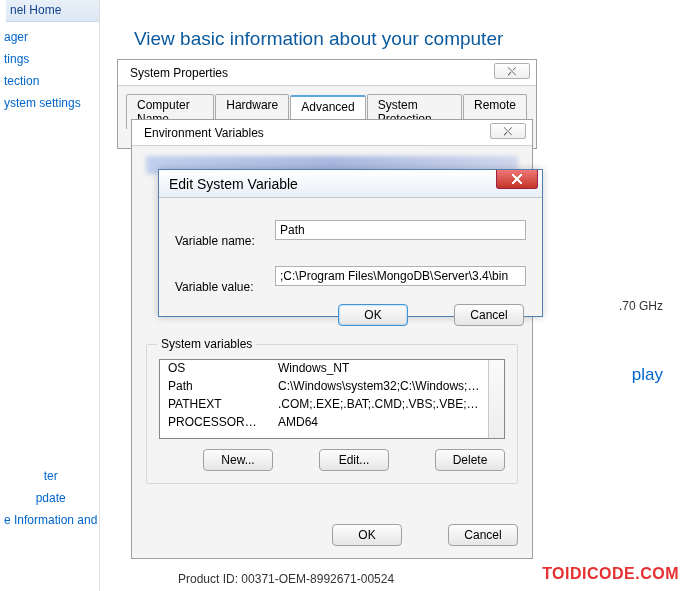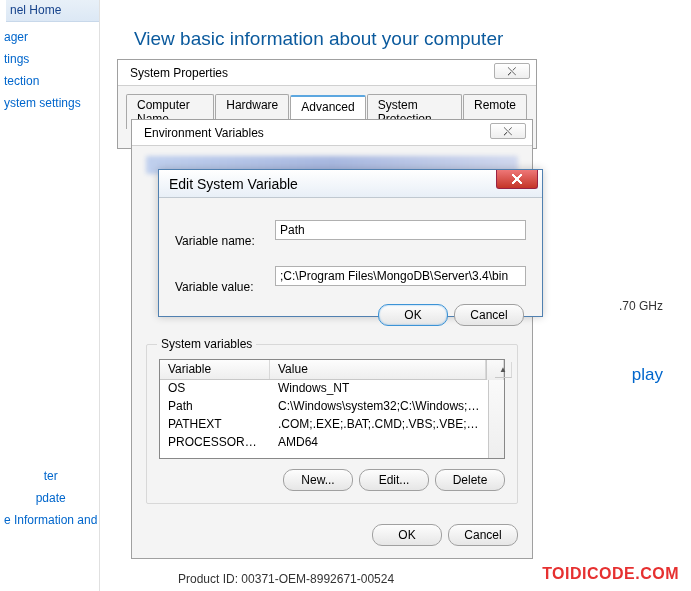--- a/index.html
+++ b/index.html
@@ -39,21 +39,21 @@
 .sys-table-head div { padding: 2px 8px; border-right: 1px solid #d8d8d8; }
 .sys-col-var { width: 110px; }
 .sys-col-val { flex: 1; }
 .sys-scroll { width: 16px; background: linear-gradient(#fafafa,#eee); border-left: 1px solid #c8c8c8; position: relative; }
 .sys-scroll-up { width: 100%; height: 16px; border-bottom: 1px solid #c8c8c8; display: flex; align-items: center; justify-content: center; font-size: 8px; color: #555; }
 .sys-table-body { height: 78px; overflow: hidden; position: relative; display: flex; }
 .sys-rows { flex: 1; white-space: nowrap; overflow: hidden; }
 .sys-row { display: flex; height: 18px; padding: 1px 0; }
 .sys-row div { padding: 0 8px; overflow: hidden; text-overflow: ellipsis; }
 .btn-row { display: flex; justify-content: flex-end; gap: 6px; }
-.win-btn { min-width: 70px; height: 22px; border: 1px solid #a0a0a0; border-radius: 10px; background: linear-gradient(#fdfdfd,#e6e6e6); font-size: 12px; cursor: pointer; padding: 0 10px; }
+.win-btn { min-width: 70px; height: 22px; border: 1px solid #a0a0a0; border-radius: 4px; background: linear-gradient(#fdfdfd,#e6e6e6); font-size: 12px; cursor: pointer; padding: 0 10px; margin-left: 40px; }
 .win-btn.primary { border: 1px solid #3c93d6; box-shadow: 0 0 2px #6cb0e8 inset; }
 .dlg-bottom { position: absolute; bottom: 12px; right: 14px; display: flex; gap: 6px; }
 
 
 .editvar { position: absolute; left: 158px; top: 169px; width: 385px; height: 148px; background: #f4f4f4; border: 1px solid #5080b0; box-shadow: 0 0 8px rgba(0,0,0,0.2); }
 .editvar-title { height: 28px; background: linear-gradient(#fff, #e8eff7); border-bottom: 1px solid #c0c8d0; display: flex; align-items: center; padding-left: 10px; font-size: 14px; position: relative; }
 .close-red { position: absolute; right: 4px; top: 0; width: 42px; height: 19px; background: linear-gradient(#e77,#c43428); border: 1px solid #924; border-top: none; border-radius: 0 0 3px 3px; display: flex; align-items: center; justify-content: center; }
 .close-red::before { content: ""; width: 10px; height: 10px; background: linear-gradient(45deg, transparent 43%, #fff 43%, #fff 57%, transparent 57%), linear-gradient(-45deg, transparent 43%, #fff 43%, #fff 57%, transparent 57%); }
 .editvar-body { padding: 14px 16px; }
 .form-row { display: flex; align-items: center; margin-bottom: 10px; }
@@ -109,27 +109,20 @@
     <div class="sysprops-close">⤬</div>
   </div>
   <div class="env-body">
     <div class="blur-strip"></div>
 
     <div style="height:160px"></div>
 
     <div class="fieldset">
       <div class="fieldset-legend">System variables</div>
       <div class="sys-table">
-        <div class="sys-table-head">
-          <div class="sys-col-var">Variable</div>
-          <div class="sys-col-val">Value</div>
-          <div class="sys-scroll" style="height:20px">
-              <div class="sys-scroll-up">▲</div>
-            </div>
-        </div>
         <div class="sys-table-body">
           <div class="sys-rows">
             <div class="sys-row">
                 <div class="sys-col-var">OS</div>
                 <div class="sys-col-val">Windows_NT</div>
               </div>
             <div class="sys-row">
                 <div class="sys-col-var">Path</div>
                 <div class="sys-col-val">C:\Windows\system32;C:\Windows;C:\...</div>
               </div>

